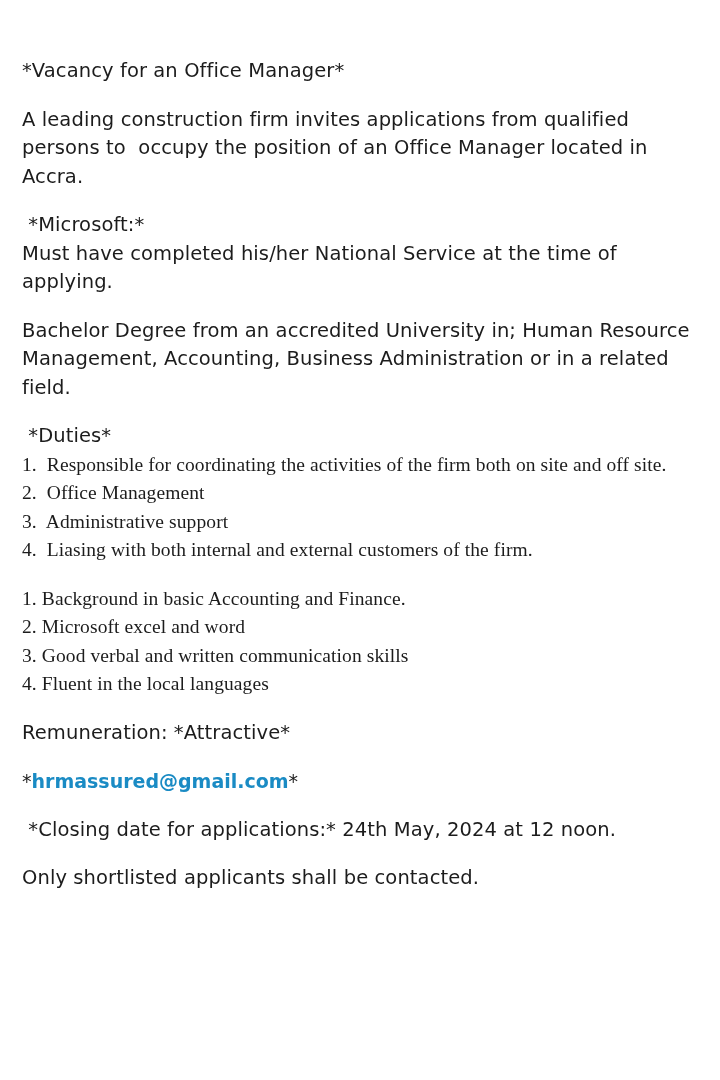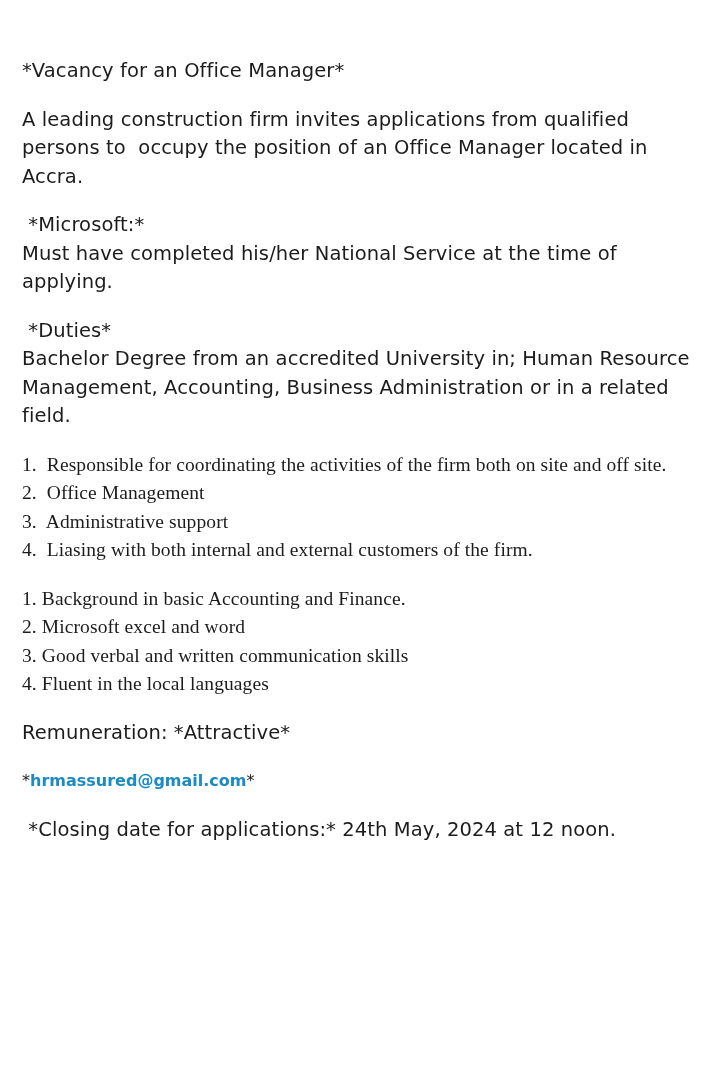--- a/index.html
+++ b/index.html
@@ -27,21 +27,21 @@
     line-height: 28.5px;
     letter-spacing: 0.1px;
     margin: 0 0 20px 0;
     white-space: pre-wrap;
     word-wrap: break-word;
   }
   .block.tight {
     margin-bottom: 0;
   }
   .email-line {
-    font-size: 16px;
+    font-size: 19px;
     line-height: 28.5px;
     margin: 0 0 20px 0;
   }
   .email-link {
     color: #1a8bc4;
     font-weight: bold;
     text-decoration: none;
   }
   .star-plain {
     color: #1c1c1c;
@@ -56,33 +56,34 @@
 
 <div class="page">
 
   <p class="block">*Vacancy for an Office Manager*</p>
 
   <p class="block">A leading construction firm invites applications from qualified persons to  occupy the position of an Office Manager located in Accra.</p>
 
   <p class="block tight"> *Microsoft:*</p>
   <p class="block">Must have completed his/her National Service at the time of applying.</p>
 
+  <p class="block">Bachelor Degree from an accredited University in; Human Resource Management, Accounting, Business Administration or in a related field.</p>
+
   <p class="block tight"> *Duties*</p>
-
-  <p class="block">Bachelor Degree from an accredited University in; Human Resource Management, Accounting, Business Administration or in a related field.</p>
   <p class="block nowrap-list">1.  Responsible for coordinating the activities of the firm both on site and off site.
 2.  Office Management
 3.  Administrative support
 4.  Liasing with both internal and external customers of the firm.</p>
 
   <p class="block nowrap-list">1. Background in basic Accounting and Finance.
 2. Microsoft excel and word
 3. Good verbal and written communication skills
 4. Fluent in the local languages</p>
 
   <p class="block">Remuneration: *Attractive*</p>
 
   <p class="email-line"><span class="star-plain">*</span><a class="email-link" href="#">hrmassured@gmail.com</a><span class="star-plain">*</span></p>
 
   <p class="block"> *Closing date for applications:* 24th May, 2024 at 12 noon.</p>
 
+  <p class="block">Only shortlisted applicants shall be contacted.</p>
 
 </div>
 
 </body></html>

